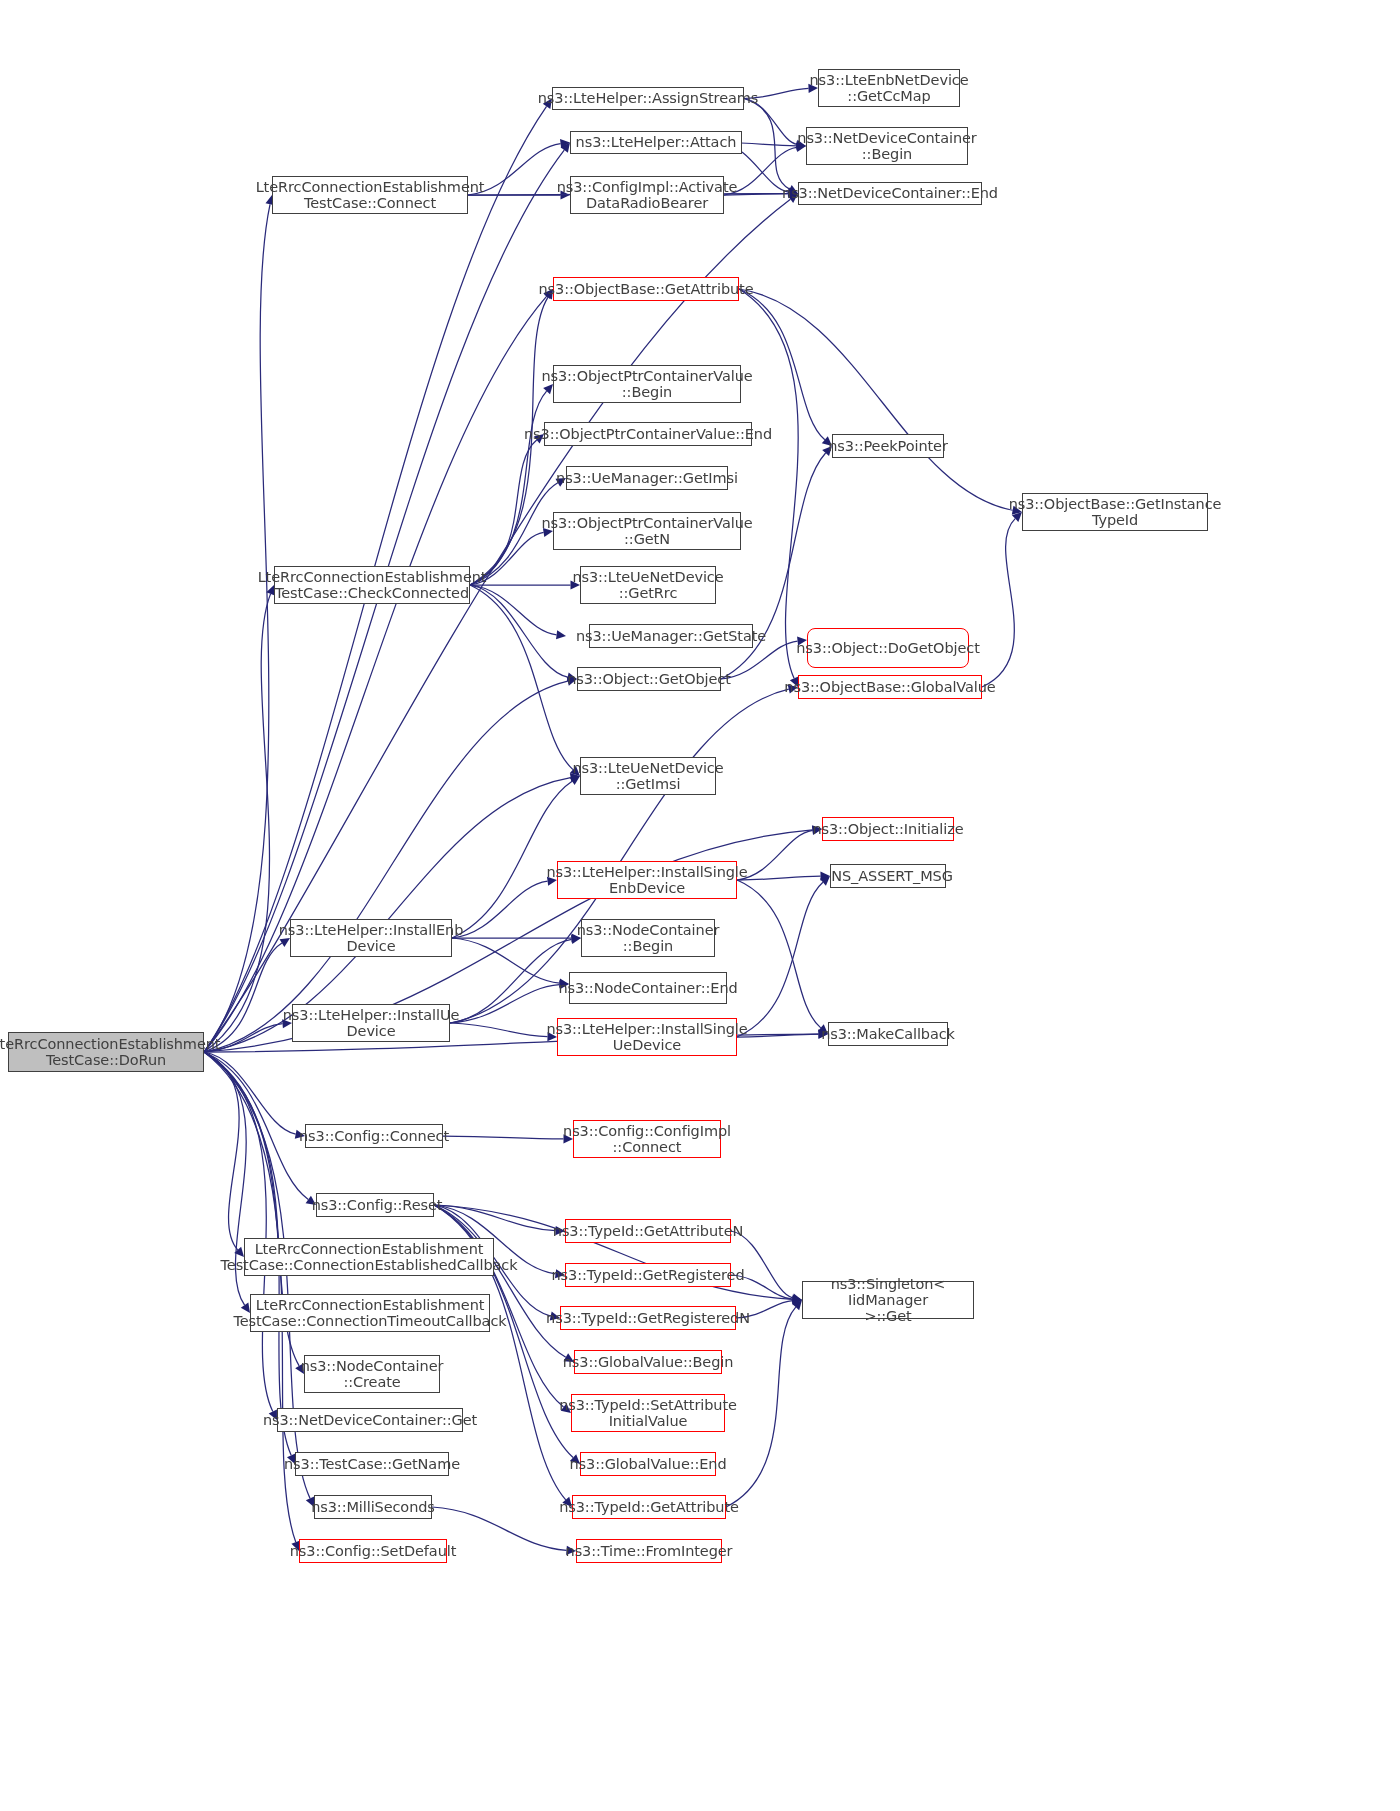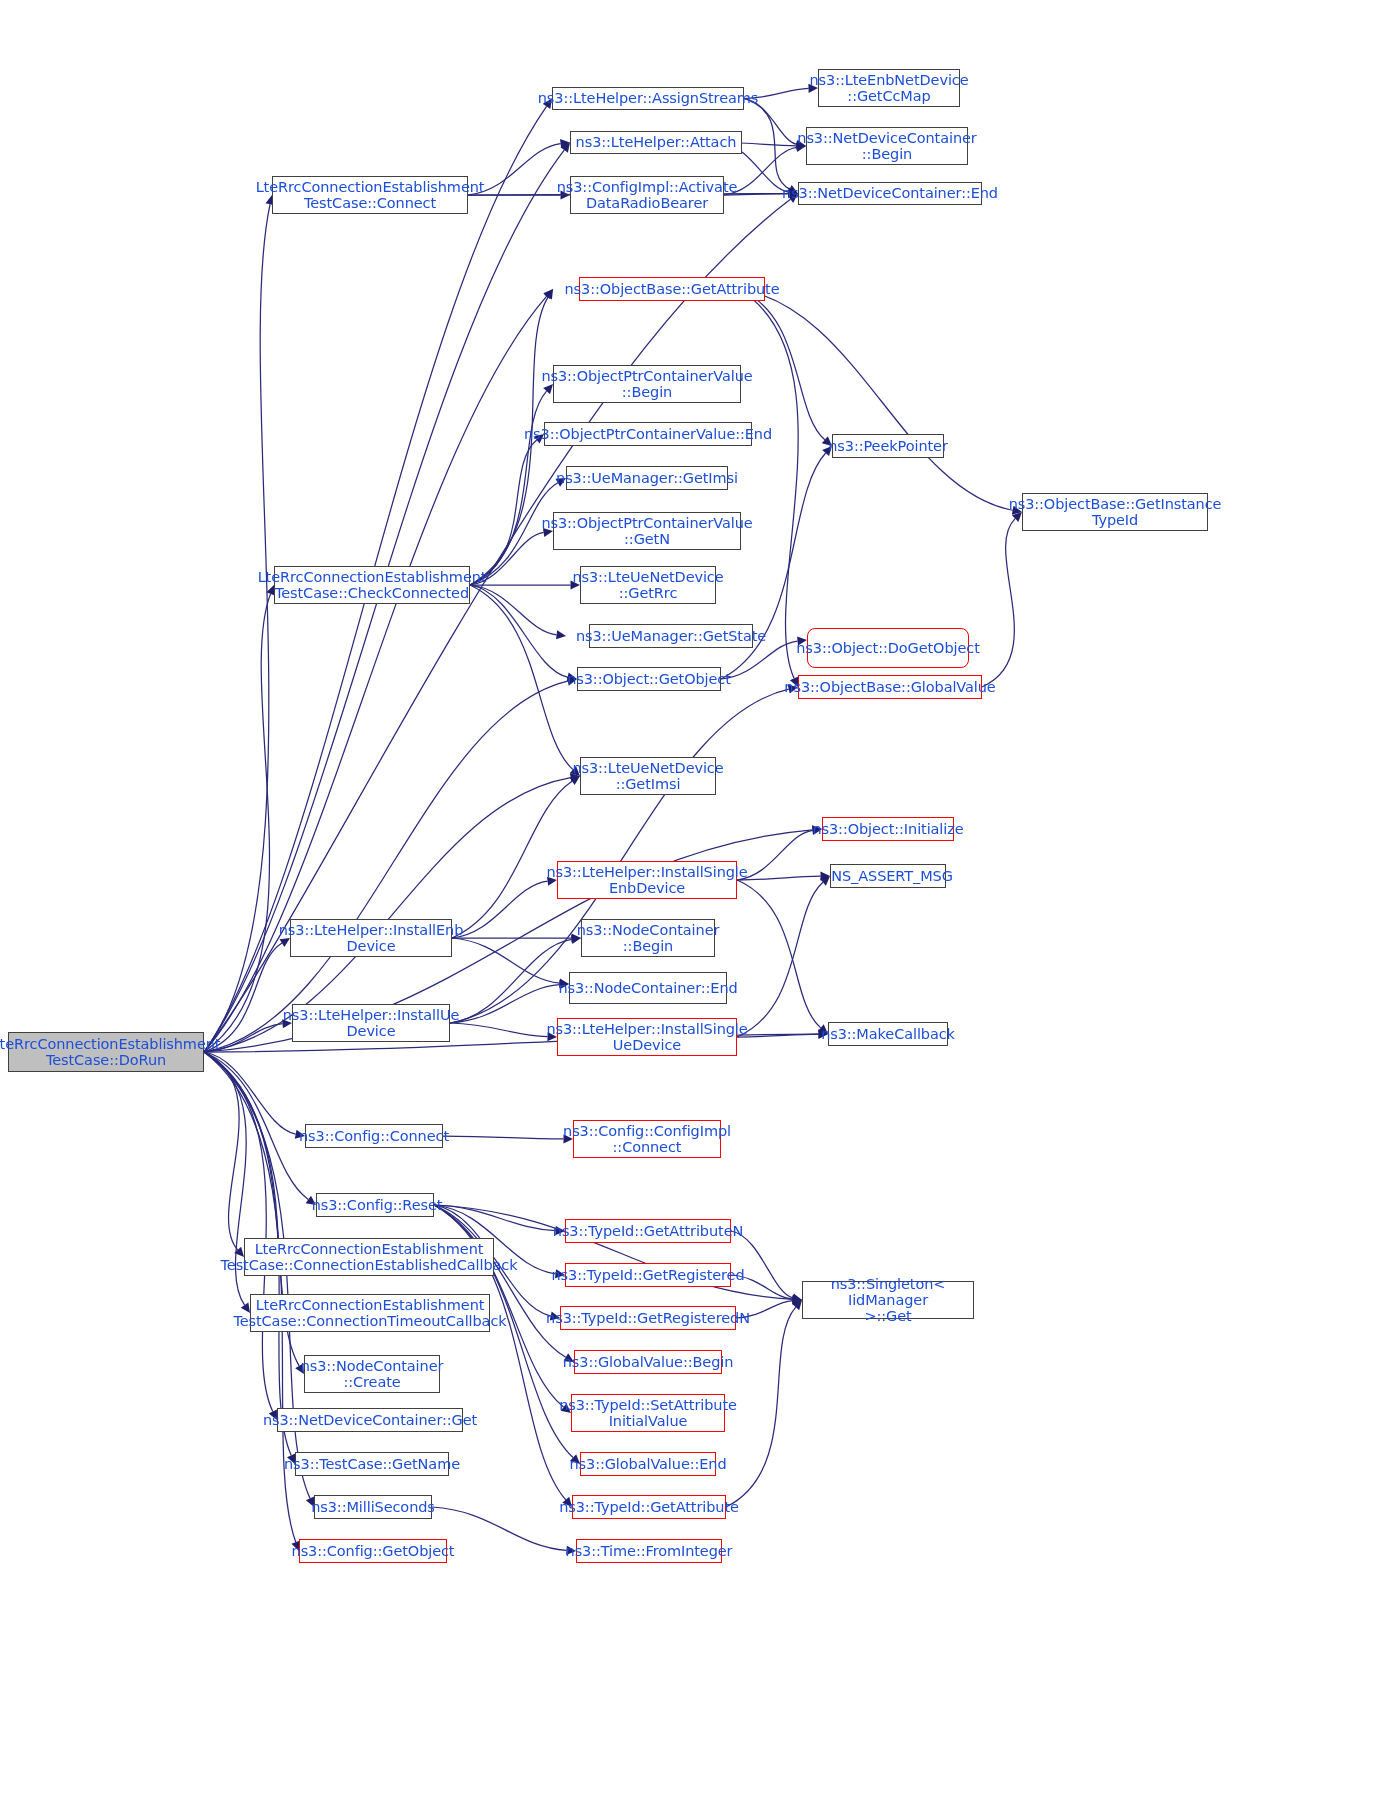--- a/index.html
+++ b/index.html
@@ -23,21 +23,21 @@
   }
   .node {
     position: absolute;
     box-sizing: border-box;
     display: flex;
     align-items: center;
     justify-content: center;
     text-align: center;
     background: #ffffff;
     border: 1px solid #404040;
-    color: #1d4ed8;
+    color: #404040;
     font-size: 14.5px;
     line-height: 1.12;
     letter-spacing: -0.1px;
     white-space: pre-line;
     padding: 0 4px;
     z-index: 5;
   }
   .node.red {
     border: 1.6px solid #ff0000;
   }
@@ -214,21 +214,21 @@
 TestCase::Connect</div>
       <div class="node" style="left: 552px; top: 87px; width: 192px; height: 23px;">ns3::LteHelper::AssignStreams</div>
       <div class="node" style="left: 570px; top: 131px; width: 172px; height: 23px;">ns3::LteHelper::Attach</div>
       <div class="node" style="left: 570px; top: 176px; width: 154px; height: 38px;">ns3::ConfigImpl::Activate
 DataRadioBearer</div>
       <div class="node" style="left: 818px; top: 69px; width: 142px; height: 38px;">ns3::LteEnbNetDevice
 ::GetCcMap</div>
       <div class="node" style="left: 806px; top: 127px; width: 162px; height: 38px;">ns3::NetDeviceContainer
 ::Begin</div>
       <div class="node" style="left: 798px; top: 182px; width: 184px; height: 23px;">ns3::NetDeviceContainer::End</div>
-      <div class="node red" style="left: 579px; top: 277px; width: 186px; height: 24px;">ns3::ObjectBase::GetAttribute</div>
+      <div class="node red" style="left: 553px; top: 277px; width: 186px; height: 24px;">ns3::ObjectBase::GetAttribute</div>
       <div class="node" style="left: 553px; top: 365px; width: 188px; height: 38px;">ns3::ObjectPtrContainerValue
 ::Begin</div>
       <div class="node" style="left: 544px; top: 422px; width: 208px; height: 24px;">ns3::ObjectPtrContainerValue::End</div>
       <div class="node" style="left: 566px; top: 466px; width: 162px; height: 24px;">ns3::UeManager::GetImsi</div>
       <div class="node" style="left: 553px; top: 512px; width: 188px; height: 38px;">ns3::ObjectPtrContainerValue
 ::GetN</div>
       <div class="node" style="left: 580px; top: 566px; width: 136px; height: 38px;">ns3::LteUeNetDevice
 ::GetRrc</div>
       <div class="node" style="left: 274px; top: 566px; width: 196px; height: 38px;">LteRrcConnectionEstablishment
 TestCase::CheckConnected</div>
@@ -261,21 +261,21 @@
       <div class="node" style="left: 316px; top: 1193px; width: 118px; height: 24px; padding-left: 8px;">ns3::Config::Reset</div>
       <div class="node" style="left: 244px; top: 1238px; width: 250px; height: 38px;">LteRrcConnectionEstablishment
 TestCase::ConnectionEstablishedCallback</div>
       <div class="node" style="left: 250px; top: 1294px; width: 240px; height: 38px;">LteRrcConnectionEstablishment
 TestCase::ConnectionTimeoutCallback</div>
       <div class="node" style="left: 304px; top: 1355px; width: 136px; height: 38px;">ns3::NodeContainer
 ::Create</div>
       <div class="node" style="left: 277px; top: 1408px; width: 186px; height: 24px;">ns3::NetDeviceContainer::Get</div>
       <div class="node" style="left: 295px; top: 1452px; width: 154px; height: 24px;">ns3::TestCase::GetName</div>
       <div class="node" style="left: 314px; top: 1495px; width: 118px; height: 24px;">ns3::MilliSeconds</div>
-      <div class="node red" style="left: 299px; top: 1539px; width: 148px; height: 24px;">ns3::Config::GetObject</div>
+      <div class="node red" style="left: 299px; top: 1539px; width: 148px; height: 24px;">ns3::Config::SetDefault</div>
       <div class="node red" style="left: 565px; top: 1219px; width: 166px; height: 24px;">ns3::TypeId::GetAttributeN</div>
       <div class="node red" style="left: 565px; top: 1263px; width: 166px; height: 24px;">ns3::TypeId::GetRegistered</div>
       <div class="node red" style="left: 560px; top: 1306px; width: 176px; height: 24px;">ns3::TypeId::GetRegisteredN</div>
       <div class="node red" style="left: 574px; top: 1350px; width: 148px; height: 24px;">ns3::GlobalValue::Begin</div>
       <div class="node red" style="left: 571px; top: 1394px; width: 154px; height: 38px;">ns3::TypeId::SetAttribute
 InitialValue</div>
       <div class="node red" style="left: 580px; top: 1452px; width: 136px; height: 24px;">ns3::GlobalValue::End</div>
       <div class="node red" style="left: 572px; top: 1495px; width: 154px; height: 24px;">ns3::TypeId::GetAttribute</div>
       <div class="node red" style="left: 576px; top: 1539px; width: 146px; height: 24px;">ns3::Time::FromInteger</div>
       <div class="node" style="left: 802px; top: 1281px; width: 172px; height: 38px;">ns3::Singleton&lt; IidManager

